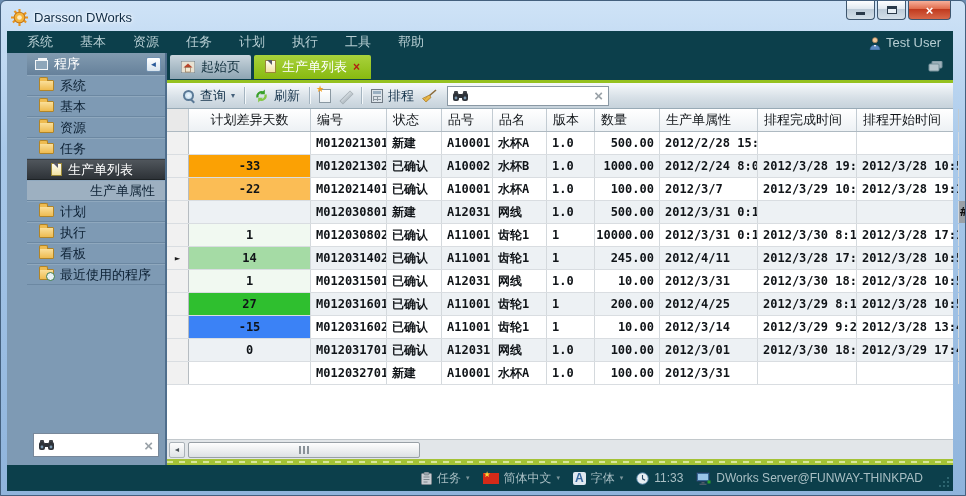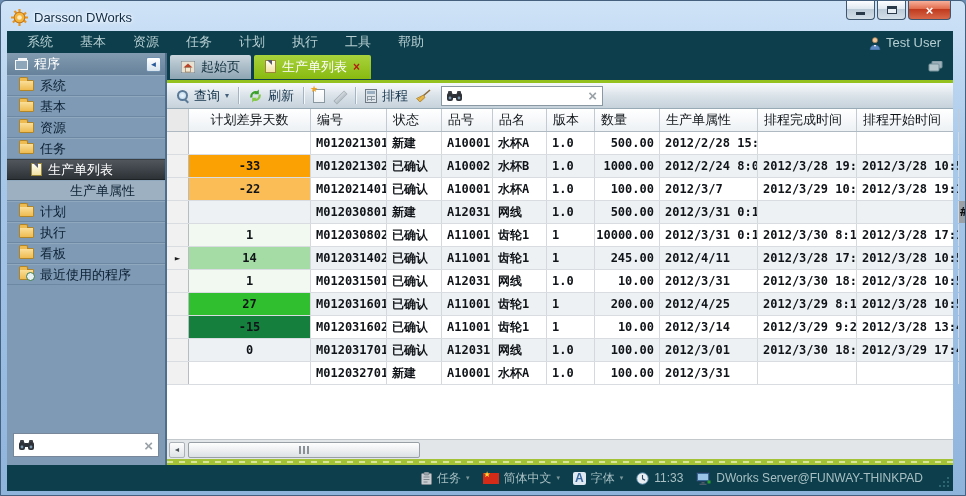--- a/index.html
+++ b/index.html
@@ -26,21 +26,21 @@
   .frame { position:absolute; left:6px; right:12px; top:30px; bottom:4px; display:flex; flex-direction:column; background:#0c3f4b; }
 
   .menubar { height:22px; background:#0c3f4b; display:flex; align-items:center; padding:0 12px 0 20px; color:#b6cdd2; font-size:13px; }
   .menu-items { display:flex; gap:27px; }
   .menu-item { cursor:pointer; white-space:nowrap; }
   .menu-user { margin-left:auto; display:flex; align-items:flex-end; gap:5px; color:#b6cdd2; }
 
   .main { flex:1; display:flex; min-height:0; }
 
   
-  .sidebar { width:160px; flex:none; background:#7e9ab4; border-right:2px solid #4f6e8c; display:flex; flex-direction:column; }
+  .sidebar { width:160px; flex:none; background:#7e9ab4; border-right:2px solid #4f6e8c; display:flex; flex-direction:column;padding-left:20px; }
   .sb-header { height:22px; flex:none; background:linear-gradient(#829bb0 , #66819b); background:linear-gradient(#829bb0,#66819b);
     display:flex; align-items:center; gap:6px; padding:0 4px 0 8px; color:#ffffff; font-size:13px; }
   .sb-collapse { margin-left:auto; width:15px; height:15px; background:linear-gradient(#ffffff,#d8e4ee); border:1px solid #7090b0; border-radius:2px;
     color:#2a5a9a; font-size:8px; display:flex; align-items:center; justify-content:center; cursor:pointer; }
   .sb-item { height:21px; flex:none; display:flex; align-items:center; gap:6px; padding-left:12px; font-size:13px; color:#0d2134;
     border-top:1px solid #8fa8be; border-bottom:1px solid #6c88a2; cursor:pointer; }
   .sb-item.selected { background:linear-gradient(#50565c,#2d3237); color:#ffffff; border-top-color:#3a3f44; border-bottom-color:#1e2326; padding-left:24px; }
   .sb-item.child { background:#9db0c1; padding-left:42px; }
   .sb-fill { flex:1; }
   .sb-search { flex:none; height:24px; margin:4px 6px 8px 6px; background:#ffffff; border:1px solid #78889a; display:flex; align-items:center; padding:0 5px; gap:4px; }
@@ -51,21 +51,21 @@
   .content { flex:1; min-width:0; display:flex; flex-direction:column; background:#ffffff; }
 
   .tabstrip { height:30px; flex:none; background:#0c3f4b; border-bottom:3px solid #95c11f; display:flex; align-items:center; padding-left:3px; }
   .tab { height:24px; display:flex; align-items:center; gap:6px; padding:0 11px; font-size:13px; margin-right:3px; border-radius:2px 2px 0 0; cursor:pointer; }
   .tab.inactive { background:linear-gradient(#c9d5dd,#8ea5b3); color:#0f2d3b; }
   .tab.active { background:linear-gradient(#a9d23c,#88ba10); color:#ffffff; }
   .tab-close { color:#b21e12; font-weight:bold; font-size:12px; line-height:1; cursor:pointer; }
   .tab-extra { margin-left:auto; margin-right:10px; align-self:center; opacity:.85; cursor:pointer; }
 
   .toolbar { height:26px; flex:none; background:linear-gradient(#f6f9fb,#d6dfe6 60%,#c6d2db); border-bottom:1px solid #98aab6;
-    display:flex; align-items:center; gap:7px; padding:0 9px; font-size:13px; color:#14324a; }
+    display:flex; align-items:center; gap:7px; padding:0 15px; font-size:13px; color:#14324a; }
   .tb-item { display:flex; align-items:center; gap:5px; cursor:pointer; }
   .tb-caret { font-size:8px; color:#44607a; }
   .tb-sep { width:1px; height:17px; background:#a4b4c0; box-shadow:1px 0 0 #f4f8fa; margin:0 2px; }
   .tb-search { width:162px; height:20px; background:#ffffff; border:1px solid #8a98a4; display:flex; align-items:center; gap:4px; padding:0 5px; margin-left:3px; }
 
   
   .grid { flex:none; font-family:"DejaVu Sans Mono","Liberation Mono",monospace; font-size:12px; color:#101418; }
   .gh { display:flex; height:23px; background:linear-gradient(#ffffff,#edf1f4); border-bottom:1px solid #aeb9c1; font-family:"Liberation Sans","DejaVu Sans",sans-serif; font-size:13px; }
   .gh .cell { display:flex; align-items:center; justify-content:flex-start; border-right:1px solid #c2cbd2; padding:0 6px; white-space:nowrap; overflow:hidden; }
   .gh .cell.c-diff { justify-content:center; }
@@ -468,21 +468,21 @@
     <div class="cell c-itemname">齿轮1</div>
     <div class="cell c-ver">1</div>
     <div class="cell c-qty">200.00</div>
     <div class="cell c-due">2012/4/25</div>
     <div class="cell c-send">2012/3/29 8:15</div>
     <div class="cell c-sstart">2012/3/28 10:52</div>
     <div class="cell c-partial"></div>
   </div>
               <div class="row">
     <div class="cell c-ind"></div>
-    <div class="cell c-diff" style="background: #15803d;">-15</div>
+    <div class="cell c-diff" style="background: #3b82f6;">-15</div>
     <div class="cell c-code">M012031602</div>
     <div class="cell c-status">已确认</div>
     <div class="cell c-itemno">A11001</div>
     <div class="cell c-itemname">齿轮1</div>
     <div class="cell c-ver">1</div>
     <div class="cell c-qty">10.00</div>
     <div class="cell c-due">2012/3/14</div>
     <div class="cell c-send">2012/3/29 9:20</div>
     <div class="cell c-sstart">2012/3/28 13:40</div>
     <div class="cell c-partial"></div>

